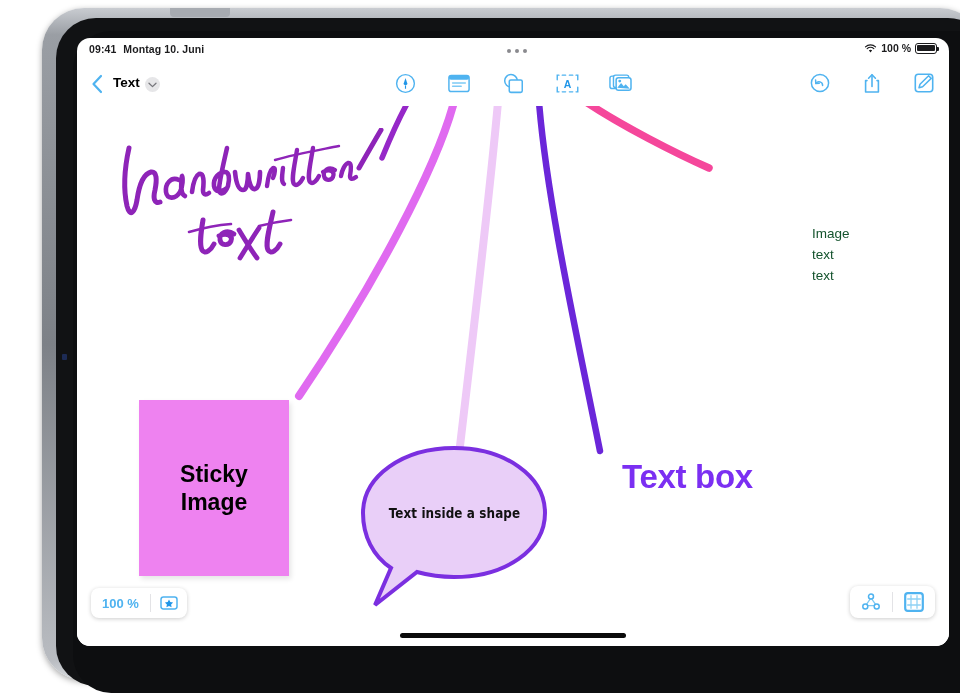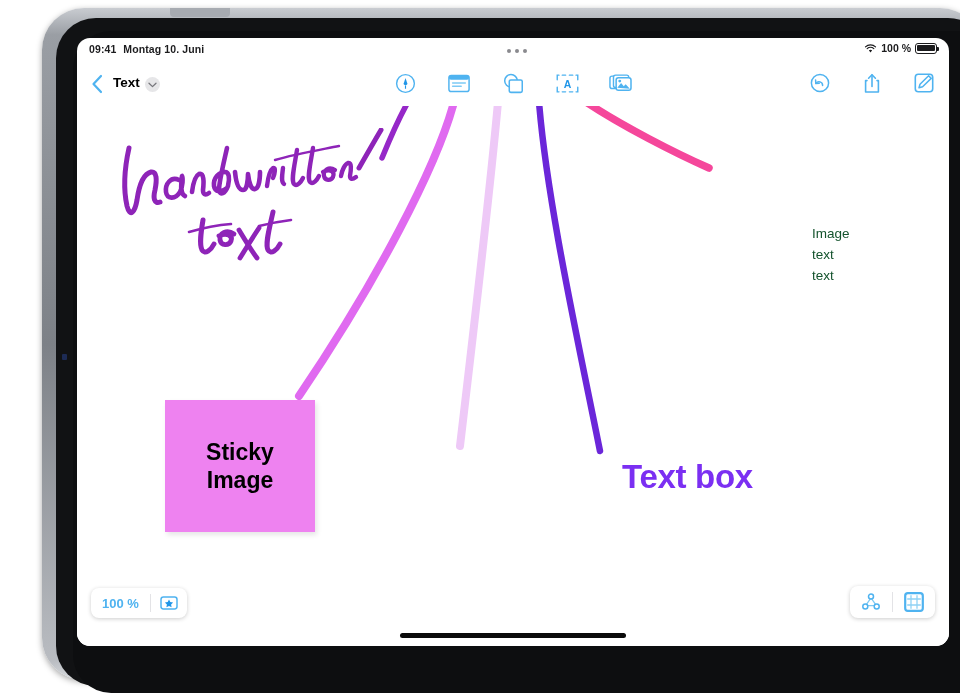--- a/index.html
+++ b/index.html
@@ -137,22 +137,22 @@
   .handwritten {
     position: absolute;
     left: 30px; top: 22px;
     width: 300px; height: 140px;
   }
   .hw-svg { width: 300px; height: 140px; display:block; }
 
   
   .sticky {
     position: absolute;
-    left: 88px; top: 294px;
-    width: 150px; height: 132px;
+    left: 62px; top: 294px;
+    width: 150px; height: 176px;
     background: #EE82F0;
     display: flex; align-items: center; justify-content: center;
     box-shadow: 2px 3px 5px rgba(0,0,0,.10);
     cursor: pointer;
   }
   .sticky-label {
     font-size: 23px; font-weight: bold; color: #000;
     text-align: center; line-height: 1.22;
     font-family: "Liberation Sans", sans-serif;
   }
@@ -413,20 +413,29 @@
             <path d="M166 84 C 162 102, 158 116, 161 122 C 164 127, 170 122, 173 116" stroke-width="5"></path>
             <path d="M152 98 C 164 95, 176 93, 184 92" stroke-width="2.6"></path>
           </g>
         </svg>
       </div>
 
       <div class="sticky">
         <div class="sticky-label"><span>Sticky</span><br><span>Image</span></div>
       </div>
 
+      <div class="bubble">
+        <svg viewBox="0 0 195 165">
+          <path d="M97 5 C 148 5, 188 33, 188 70 C 188 107, 148 134, 97 134
+                   C 84 134, 71 132, 60 129
+                   L 18 162 L 34 125
+                   C 16 113, 6 93, 6 70 C 6 33, 46 5, 97 5 Z" fill="#E9CFF8" stroke="#7B2FE0" stroke-width="4"></path>
+        </svg>
+        <div class="bubble-text">Text inside a shape</div>
+      </div>
 
       <div class="textbox">Text box</div>
 
       <div class="photo-caption">
         <div>Image</div>
         <div>text</div>
         <div>text</div>
       </div>
 
       <div class="zoom-pill">

